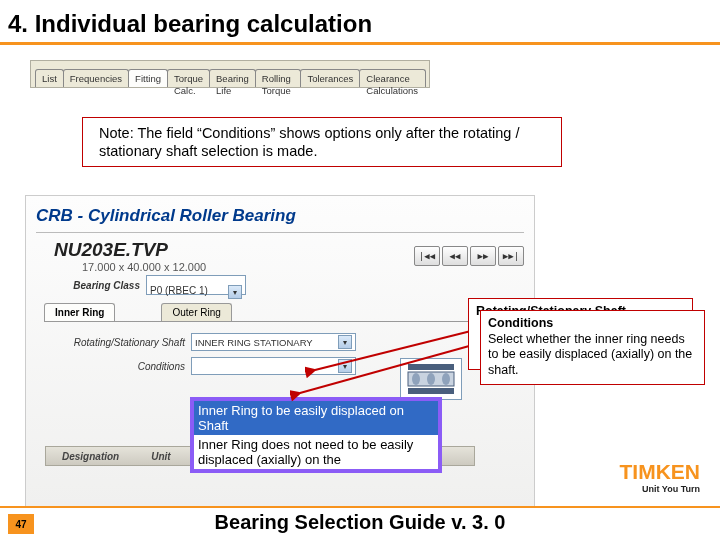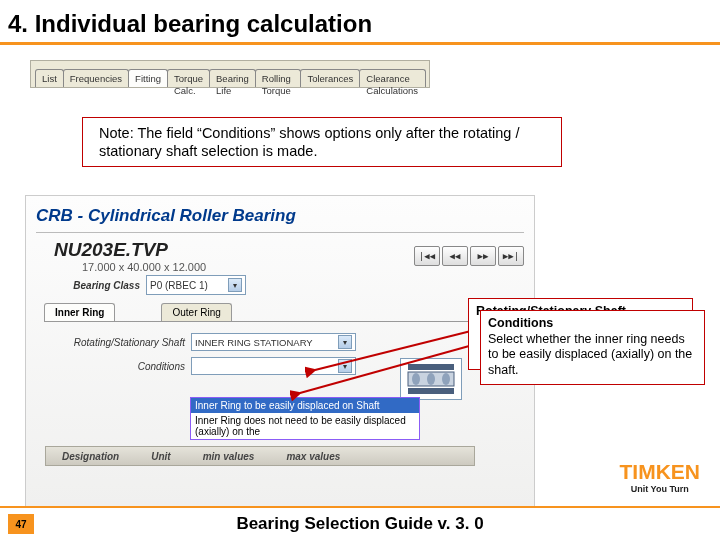--- a/index.html
+++ b/index.html
@@ -14,48 +14,48 @@
   .app-area { position: absolute; left: 25px; top: 195px; width: 510px; height: 312px; border: 1px solid #ccc; background: linear-gradient(#fdfdfd, #f0f0ef); }
   .app-head { padding: 10px 10px 4px 10px; font-family: "Trebuchet MS", sans-serif; font-size: 17px; font-weight: bold; font-style: italic; color: #003a8c; }
   .app-rule { height: 1px; background: #bbb; margin: 2px 10px 0 10px; }
   .designation { padding: 6px 10px 0 28px; display: flex; align-items: center; justify-content: space-between; }
   .designation .name { font-family: "Trebuchet MS", sans-serif; font-size: 19px; font-weight: bold; font-style: italic; color: #222; }
   .designation .dims { font-size: 11px; color: #555; padding-left: 28px; }
   .navbtns { display: flex; gap: 2px; }
   .navbtns .b { width: 26px; height: 20px; border: 1px solid #888; background: linear-gradient(#fefefe,#dedede); font-size: 9px; display: flex; align-items: center; justify-content: center; color: #333; border-radius: 2px; font-family: monospace; }
   .row { display: flex; align-items: center; padding: 2px 10px 2px 20px; font-size: 10px; color: #333; }
   .row .lab { width: 100px; text-align: right; padding-right: 6px; font-weight: bold; font-style: italic; font-family: "Trebuchet MS", sans-serif; color: #333; }
-  .row .combo { width: 100px; height: 18px; border: 1px solid #7f9db9; background: #fff; font-size: 10px; padding: 9px 3px; display: flex; align-items: center; justify-content: space-between; }
+  .row .combo { width: 100px; height: 18px; border: 1px solid #7f9db9; background: #fff; font-size: 10px; padding: 9px 3px; display: flex; align-items: flex-start; justify-content: space-between; }
   .row .combo .dd { width: 14px; height: 14px; background: linear-gradient(#dbeaf9,#b5cde8); border: 1px solid #7f9db9; font-size: 8px; display: flex; align-items: center; justify-content: center; }
   .row .info { font-size: 9px; color: #666; padding-left: 6px; }
   .subtabs { margin: 6px 10px 0 18px; display: flex; font-size: 10px; font-family: "Trebuchet MS", sans-serif; border-bottom: 1px solid #999; gap: 47px; }
   .subtabs .st { padding: 3px 10px; border: 1px solid #999; border-bottom: none; background: #ece9d8; margin-right: -1px; border-radius: 3px 3px 0 0; }
   .subtabs .st.active { background: #fdfdfb; font-weight: bold; }
   .panel { padding: 8px 10px 4px 20px; }
   .panel .prow { display: flex; align-items: center; font-size: 10px; color: #333; padding: 3px 0; }
   .panel .prow .plab { width: 145px; text-align: right; padding-right: 6px; font-style: italic; font-family: "Trebuchet MS", sans-serif; }
   .widecombo { width: 165px; height: 18px; border: 1px solid #7f9db9; background: #fff; font-size: 9.5px; padding: 1px 3px; display: flex; align-items: center; justify-content: space-between; }
   .widecombo .dd { width: 14px; height: 14px; background: linear-gradient(#dbeaf9,#b5cde8); border: 1px solid #7f9db9; font-size: 8px; display: flex; align-items: center; justify-content: center; }
-  .dropdown-open { position: absolute; left: 190px; top: 397px; width: 230px; background: #fff; border: 1px solid #8b5cf6; font-size: 10px; z-index: 5; }
+  .dropdown-open { position: absolute; left: 190px; top: 397px; width: 252px; background: #fff; border: 4px solid #8b5cf6; font-size: 13px; z-index: 5; }
   .dropdown-open div { padding: 2px 4px; }
   .dropdown-open div.sel { background: #316ac5; color: #fff; }
   .bearing-ico { position: absolute; left: 400px; top: 358px; width: 62px; height: 42px; border: 1px solid #7f9db9; background: #fff; display:flex; align-items:center; justify-content:center;}
   .bearing-ico svg { display:block; }
   .greybar { position: absolute; left: 45px; top: 446px; width: 430px; height: 20px; background: linear-gradient(#e5e3da,#cdcac0); border: 1px solid #a9a79b; display: flex; align-items: center; font-size: 10px; font-family: "Trebuchet MS", sans-serif; font-weight: bold; font-style: italic; color: #444; }
   .greybar span { padding: 0 16px; }
   .callout { position: absolute; border: 1.5px solid #c00000; background: #fff; padding: 5px 7px; font-size: 12.5px; line-height: 1.25; }
   .callout .h { font-weight: bold; }
   .callout-back { left: 468px; top: 298px; width: 225px; height: 72px; z-index: 8; }
   .callout-front { left: 480px; top: 310px; width: 225px; z-index: 9; }
   .arrow { position: absolute; z-index: 7; }
-  .logo { position: absolute; right: 20px; bottom: 46px; text-align: center; }
+  .logo { position: absolute; right: 20px; bottom: 46px; text-align: right; }
   .logo .t1 { font-family: "Arial Black", Arial, sans-serif; font-size: 21px; font-weight: 900; color: #f7931e; letter-spacing: 0px; }
   .logo .t2 { font-size: 9px; font-weight: bold; color: #222; }
   .footer-rule { position: absolute; left: 0; bottom: 32px; height: 2px; width: 100%; background: #f7931e; }
-  .footer-title { position: absolute; left: 0; bottom: 6px; width: 100%; text-align: center; font-family: "Trebuchet MS", sans-serif; font-size: 17px; font-weight: bold; color: #000; }
+  .footer-title { position: absolute; left: 0; bottom: 6px; width: 100%; text-align: center; font-family: "Trebuchet MS", sans-serif; font-size: 20px; font-weight: bold; color: #000; }
   .pageno { position: absolute; left: 8px; bottom: 6px; width: 26px; height: 20px; background: #f7931e; color: #000; font-size: 10px; font-family: "Trebuchet MS", sans-serif; font-weight: bold; display: flex; align-items: center; justify-content: center; }
 </style>
 </head>
 <body>
 
 <div class="slide">
   <div class="title">4. Individual bearing calculation</div>
   <div class="title-rule"></div>
 
   <div class="tabbar-img">

